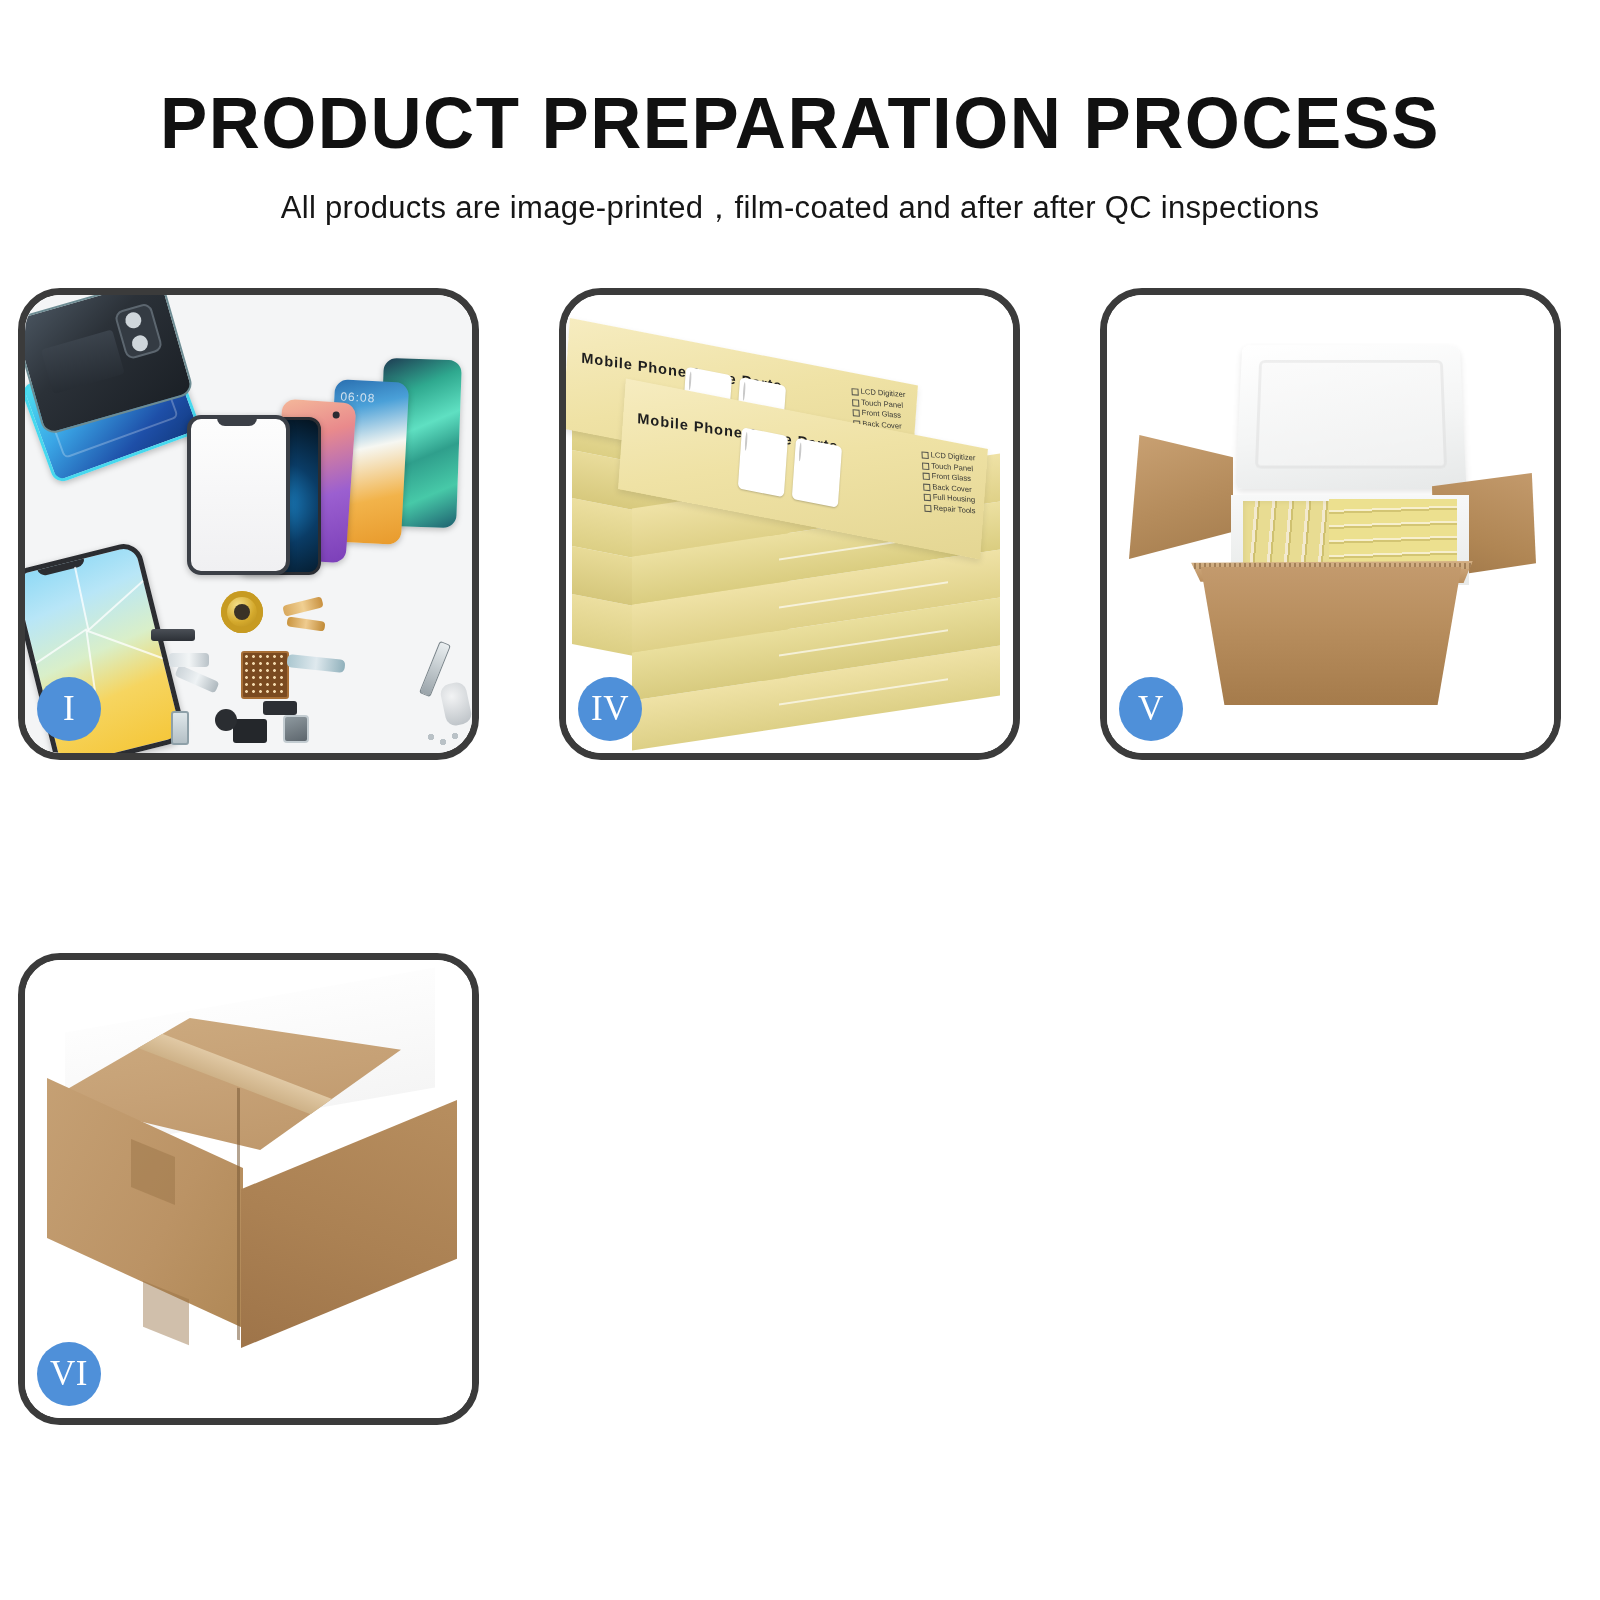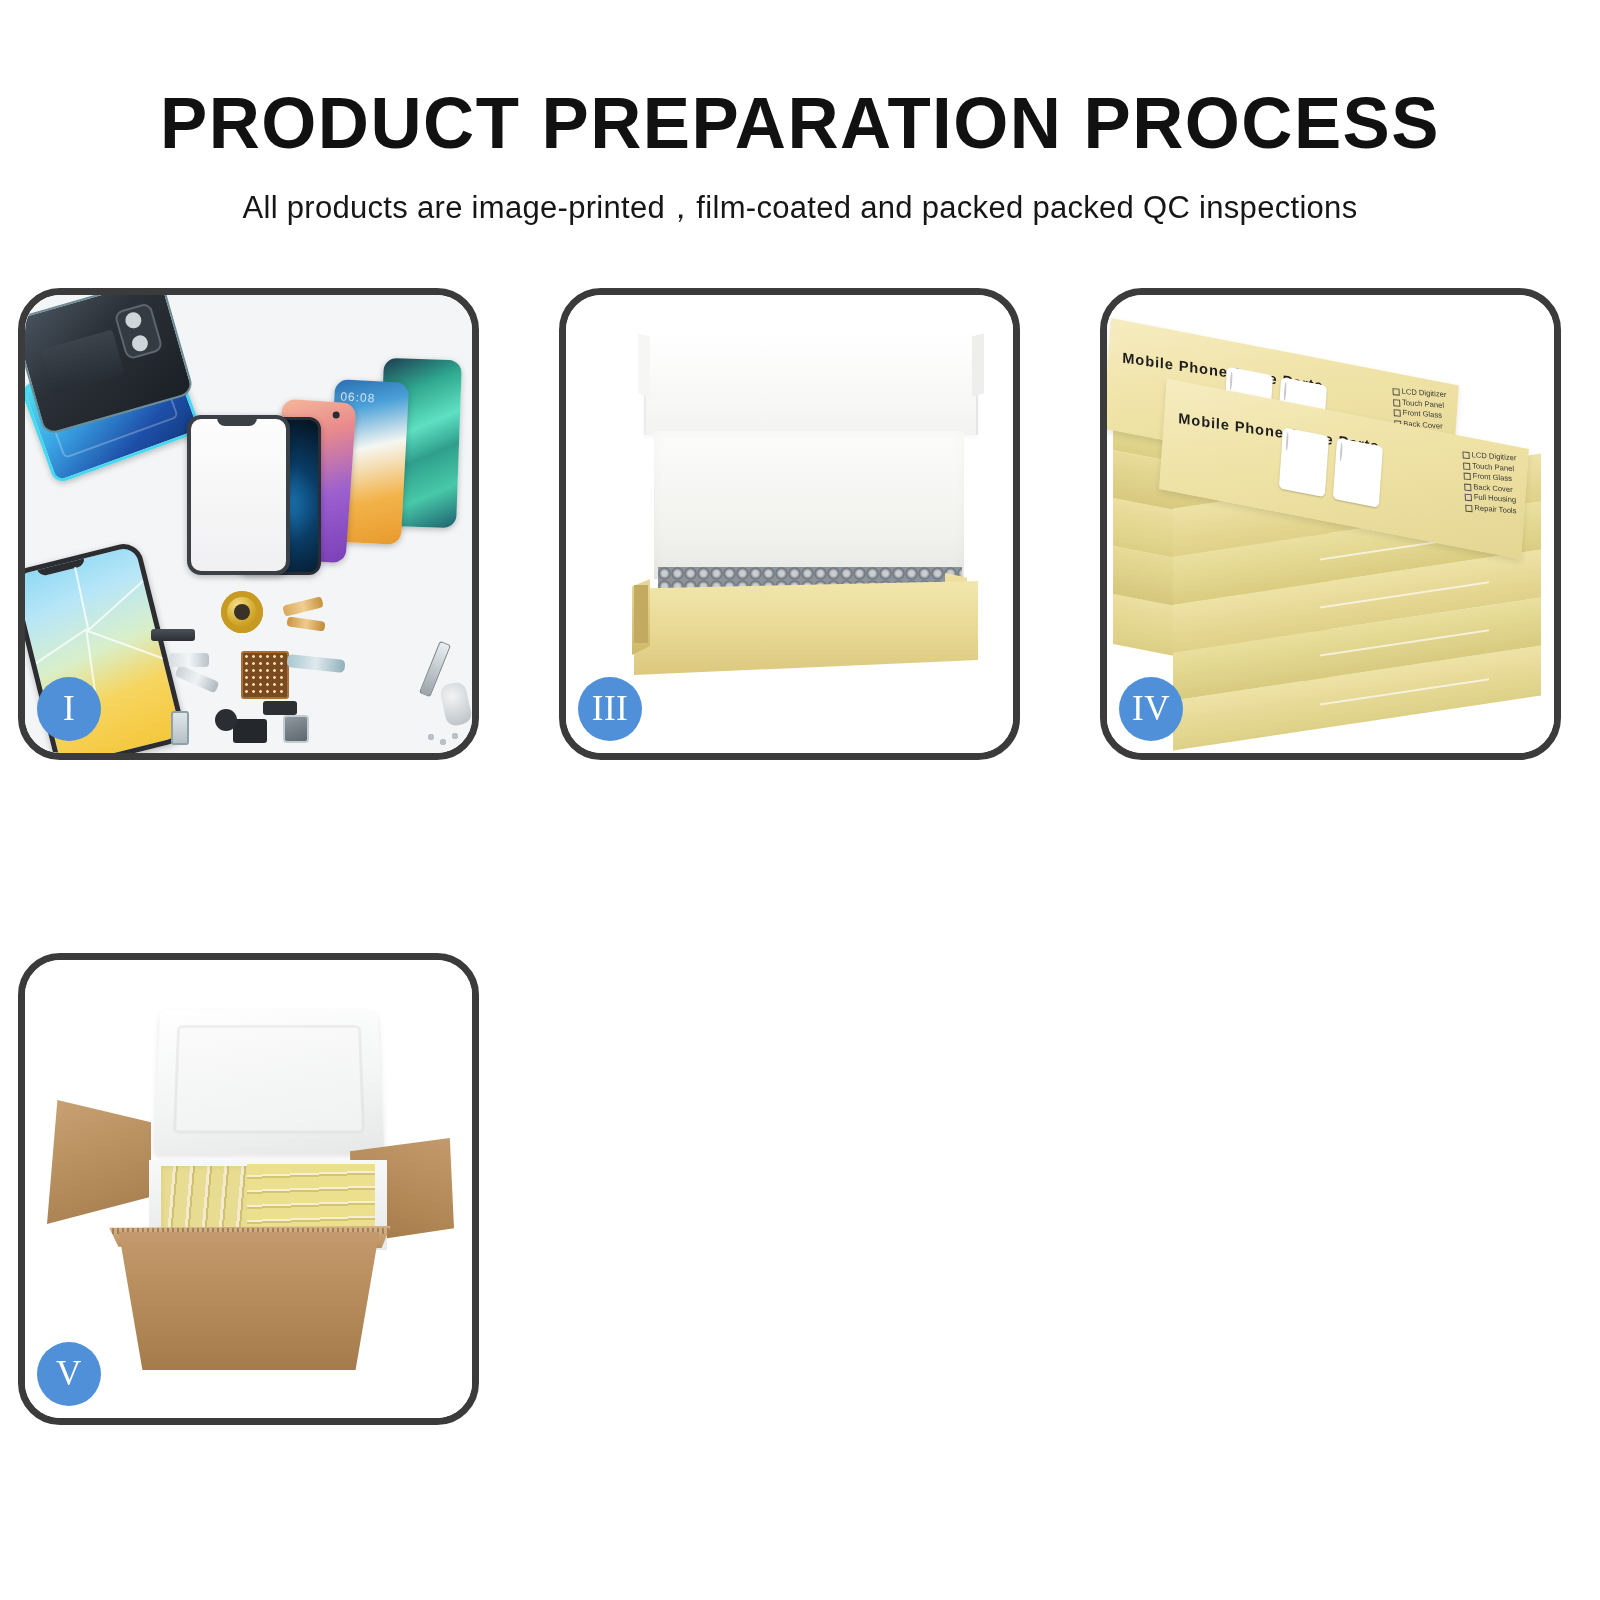--- a/index.html
+++ b/index.html
@@ -628,21 +628,21 @@
     position:absolute; left: 212px; top: 128px; width: 3px; height: 252px;
     background: rgba(120,90,54,.55);
     transform: skewY(8deg);
   }
 </style>
 </head>
 <body>
 
 <div class="header">
   <h1 class="page-title">PRODUCT PREPARATION PROCESS</h1>
-  <p class="page-subtitle">All products are image-printed，film-coated and packed packed QC inspections</p>
+  <p class="page-subtitle">All products are image-printed，film-coated and after after QC inspections</p>
 </div>
 
 <div class="grid">
 
   <div class="panel">
     <div class="panel-inner">
       <div class="p1-bg"></div>
 
       <div class="ph ph-blue"></div>
 
@@ -681,33 +681,20 @@
       <span class="comp taptic"></span>
       <span class="comp vibe"></span>
       <span class="comp tool-pen"></span>
       <span class="comp tool-brush"></span>
       <span class="comp screws"></span>
     </div>
     <div class="badge">I</div>
   </div>
 
 
-  <div class="panel">
-    <div class="panel-inner">
-      <div class="p3-bg"></div>
-      <span class="p3-lid"></span>
-      <span class="p3-foam"></span>
-      <span class="p3-bubble"></span>
-      <span class="p3-box-right"></span>
-      <span class="p3-box-front"></span>
-      <span class="p3-box-lip-l"></span>
-      <span class="p3-box-inner-l"></span>
-    </div>
-    <div class="badge">III</div>
-  </div>
 
   <div class="panel">
     <div class="panel-inner">
       <div class="p4-bg"></div>
       <div class="stack">
 
         <span class="gbox gbox-l5"></span>
         <span class="gbox gbox-l4"></span>
         <span class="gbox gbox-l3"></span>
         <span class="gbox gbox-l2"></span>
@@ -780,14 +767,30 @@
       <span class="p5-goldrow"></span>
       <span class="p5-goldrow2"></span>
       <span class="p5-carton-rim">
           <i class="p5-corr"></i>
         </span>
       <span class="p5-carton-front"></span>
     </div>
     <div class="badge">V</div>
   </div>
 
+  <div class="panel">
+    <div class="panel-inner">
+      <div class="p6-bg"></div>
+      <span class="p6-ghost"></span>
+      <span class="p6-top"></span>
+      <span class="p6-top-tape">
+          <i></i>
+        </span>
+      <span class="p6-left"></span>
+      <span class="p6-right"></span>
+      <span class="p6-tab1"></span>
+      <span class="p6-tab2"></span>
+      <span class="p6-edge"></span>
+    </div>
+    <div class="badge">VI</div>
+  </div>
 
 </div>
 
 </body></html>

